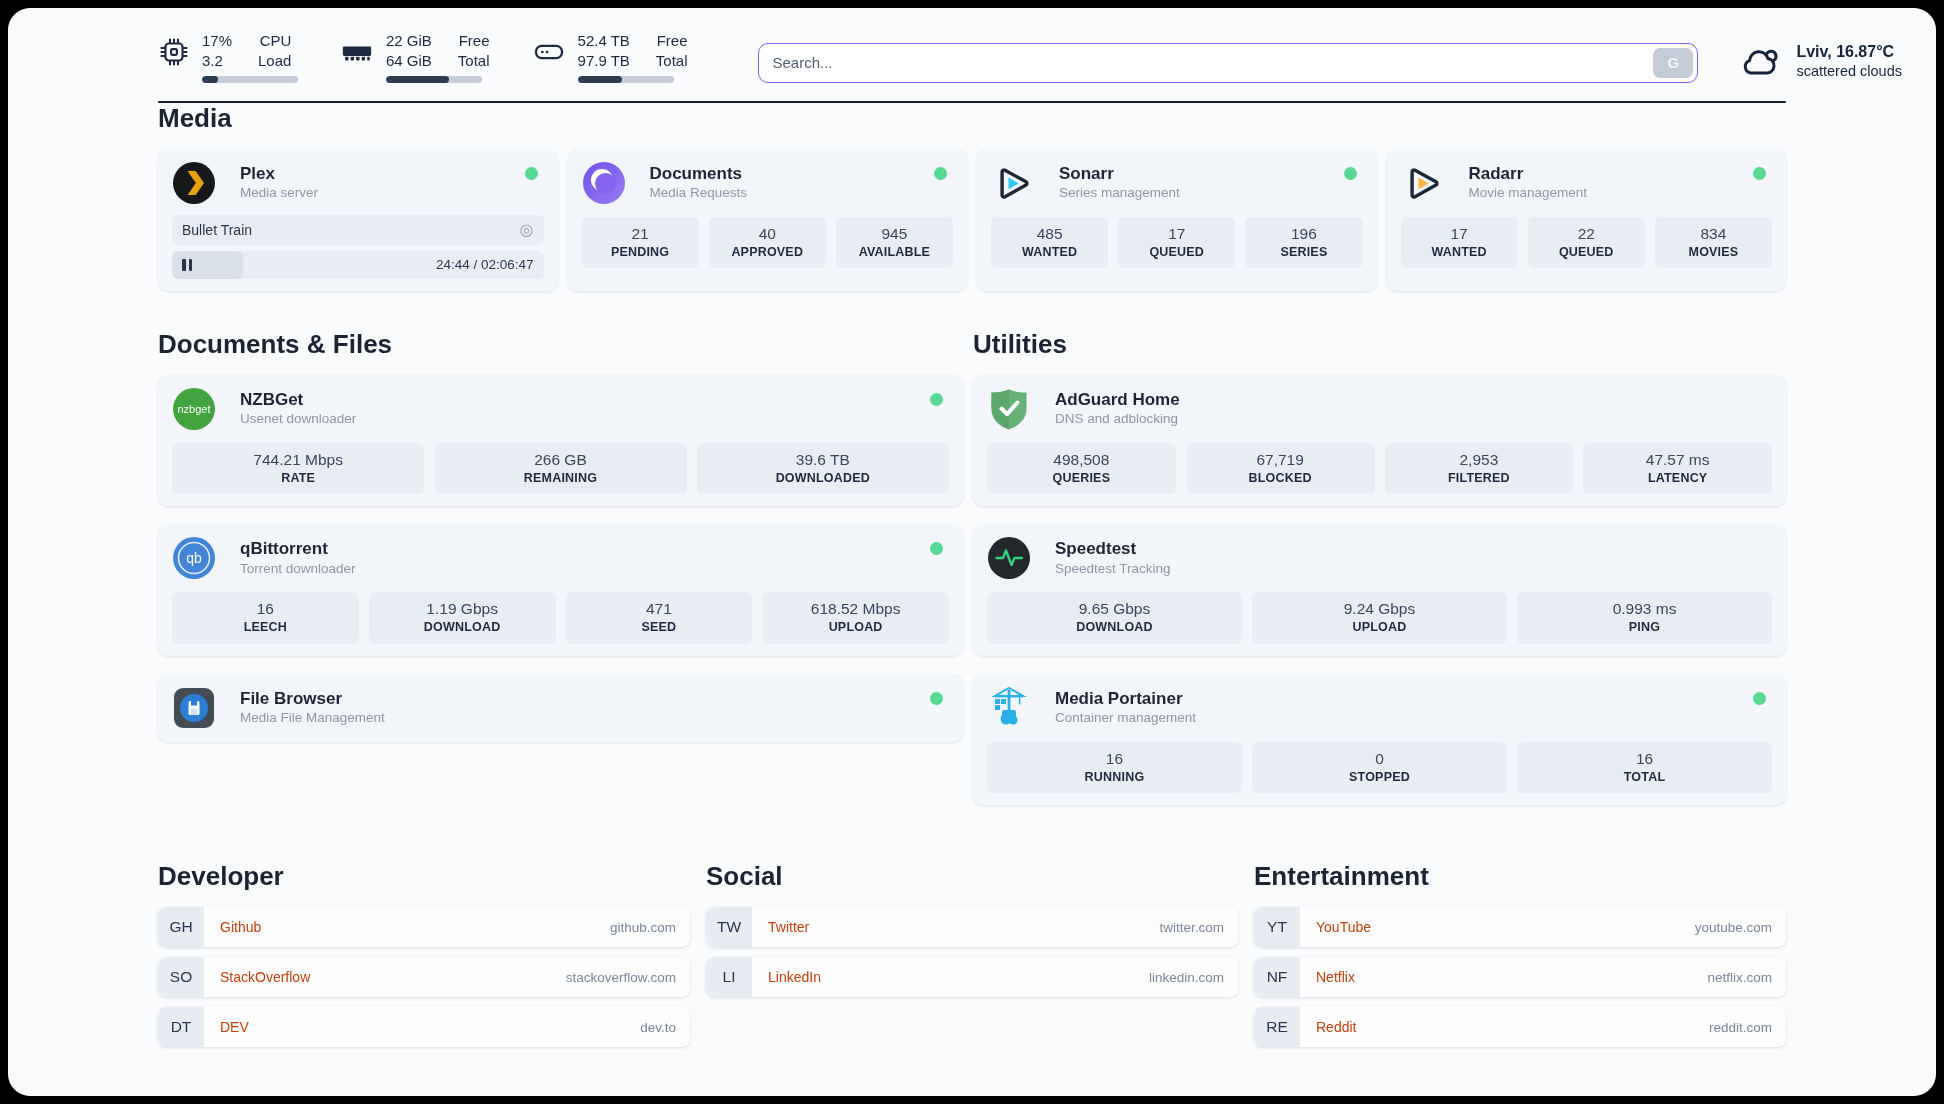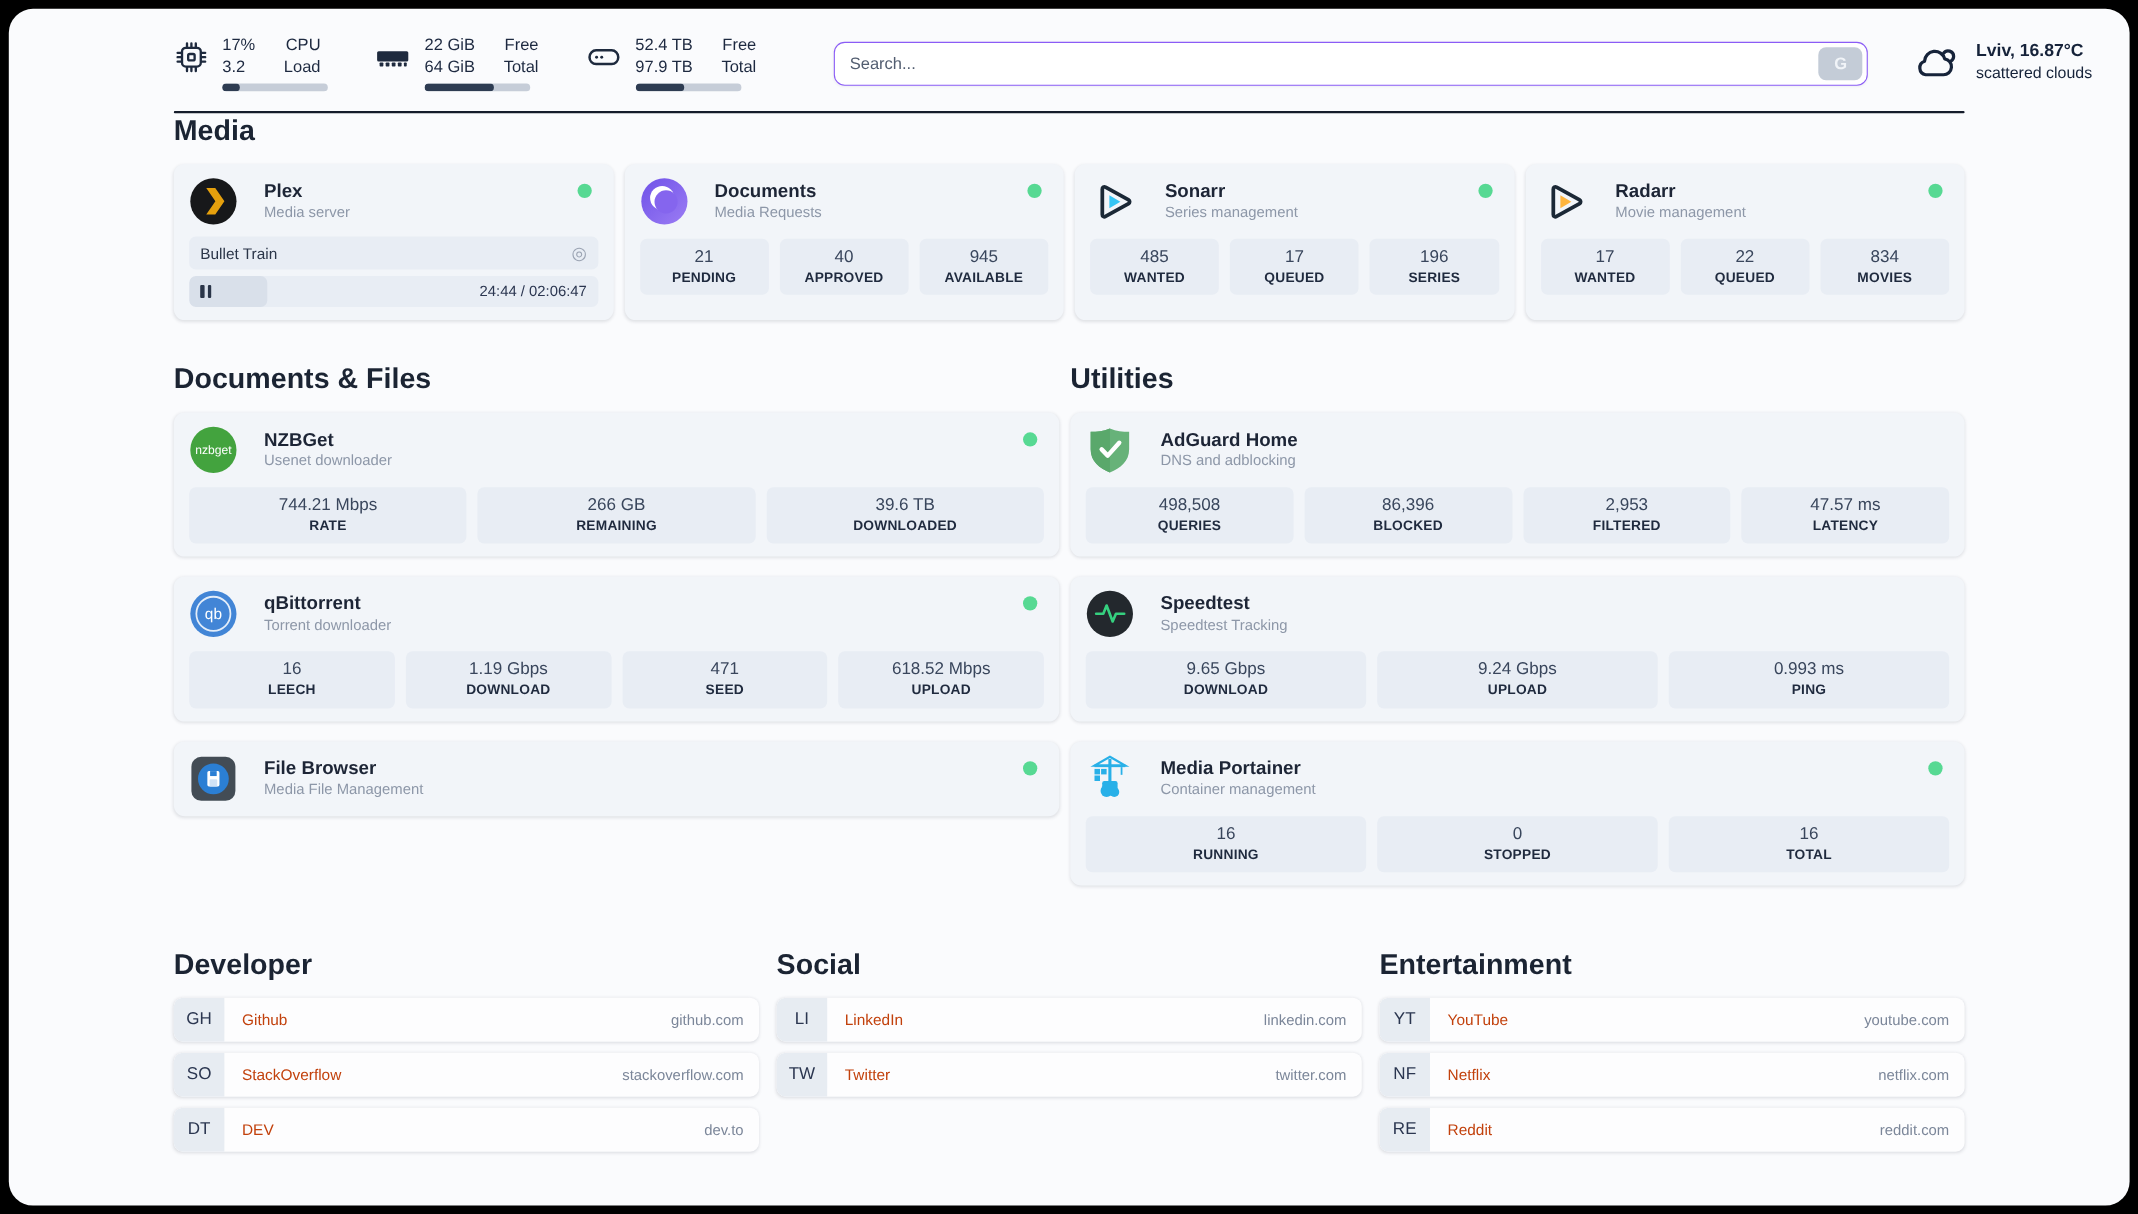--- a/index.html
+++ b/index.html
@@ -5,21 +5,21 @@
   html,body{margin:0;padding:0;}
   body{
     width:1944px;height:1104px;background:#000;
     font-family:"Liberation Sans", sans-serif;
     -webkit-font-smoothing:antialiased;
   }
   .frame{
     position:absolute;inset:8px;background:#fafbfd;border-radius:22px;overflow:hidden;
   }
   
-  header{display:flex;align-items:center;padding:24px 34px 0 150px;}
+  header{display:flex;align-items:flex-end;padding:24px 34px 0 150px;}
   .resources{display:flex;gap:42px;}
   .resource{display:flex;gap:12px;align-items:flex-start;}
   .res-icon{display:flex;align-items:center;height:40px;}
   .res-body{display:flex;flex-direction:column;gap:5px;}
   .res-cols{display:flex;gap:26px;}
   .res-col{display:flex;flex-direction:column;gap:1px;font-size:15px;color:#1d2940;line-height:1.25;}
   .res-col.labels{align-items:flex-end;}
   .res-bar{width:96px;height:7px;border-radius:4px;background:#c6cdd8;overflow:hidden;}
   .res-fill{height:100%;background:#2e3c52;border-radius:4px;}
   .search{flex:1;margin:2px 40px 0 70px;position:relative;}
@@ -440,21 +440,21 @@
                 <div class="card-title">AdGuard Home</div>
                 <div class="card-sub">DNS and adblocking</div>
               </div>
             </div>
             <div class="stats">
               <div class="stat">
                 <div class="stat-value">498,508</div>
                 <div class="stat-label">QUERIES</div>
               </div>
               <div class="stat">
-                <div class="stat-value">86,396</div>
+                <div class="stat-value">67,719</div>
                 <div class="stat-label">BLOCKED</div>
               </div>
               <div class="stat">
                 <div class="stat-value">2,953</div>
                 <div class="stat-label">FILTERED</div>
               </div>
               <div class="stat">
                 <div class="stat-value">47.57 ms</div>
                 <div class="stat-label">LATENCY</div>
               </div>
@@ -550,28 +550,28 @@
             <span class="bm-title">DEV</span>
             <span class="bm-url">dev.to</span>
           </div>
         </div>
       </section>
 
       <section>
         <h2 class="section">Social</h2>
         <div class="bm-rows">
           <div class="bm-row">
+            <span class="bm-abbr">TW</span>
+            <span class="bm-title">Twitter</span>
+            <span class="bm-url">twitter.com</span>
+          </div>
+          <div class="bm-row">
             <span class="bm-abbr">LI</span>
             <span class="bm-title">LinkedIn</span>
             <span class="bm-url">linkedin.com</span>
-          </div>
-          <div class="bm-row">
-            <span class="bm-abbr">TW</span>
-            <span class="bm-title">Twitter</span>
-            <span class="bm-url">twitter.com</span>
           </div>
         </div>
       </section>
 
       <section>
         <h2 class="section">Entertainment</h2>
         <div class="bm-rows">
           <div class="bm-row">
             <span class="bm-abbr">YT</span>
             <span class="bm-title">YouTube</span>

